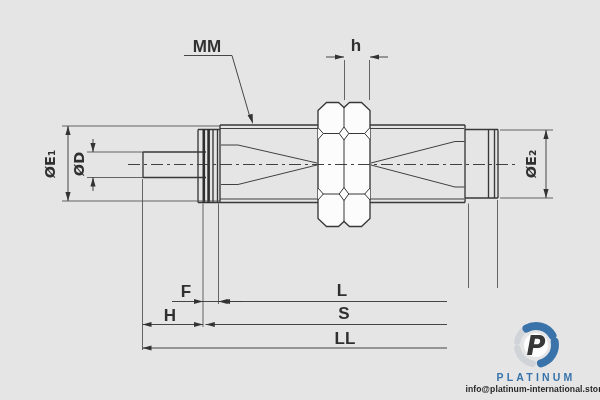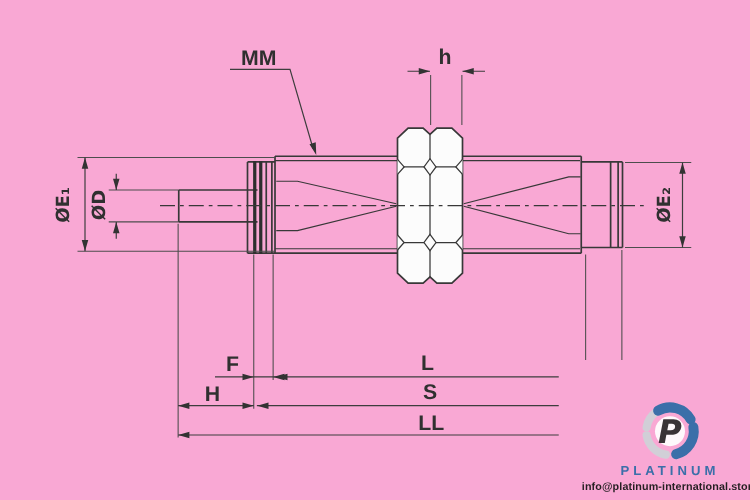--- a/index.html
+++ b/index.html
@@ -1,19 +1,19 @@
 <!DOCTYPE html>
 <html><head>
 <meta charset="utf-8">
 <style>
   html,body{margin:0;padding:0;background:#ffffff;}
   .stage{
     position:relative;
     width:600px;height:400px;
-    background:#f9a8d4;
+    background:#e5e5e5;
     font-family:"Liberation Sans",sans-serif;
     overflow:hidden;
   }
   svg.drawing{position:absolute;left:0;top:0;}
   svg text{fill:#2b2b2b;}
   .dimtext{
     font-family:"Liberation Sans","DejaVu Sans",sans-serif;
     font-size:17px;font-weight:bold;fill:#303030;
   }
   .diatext{

